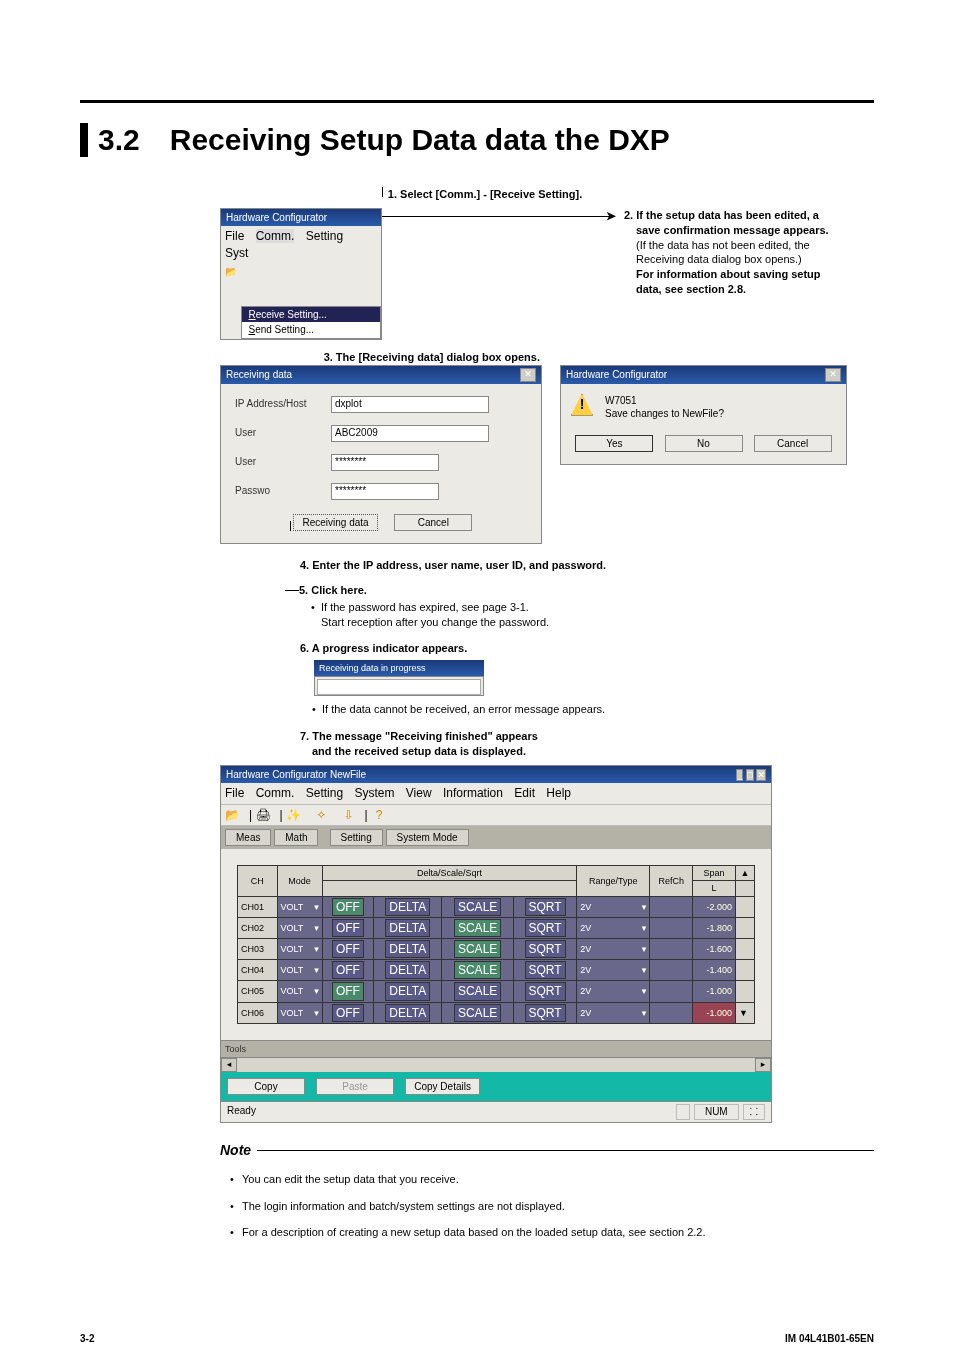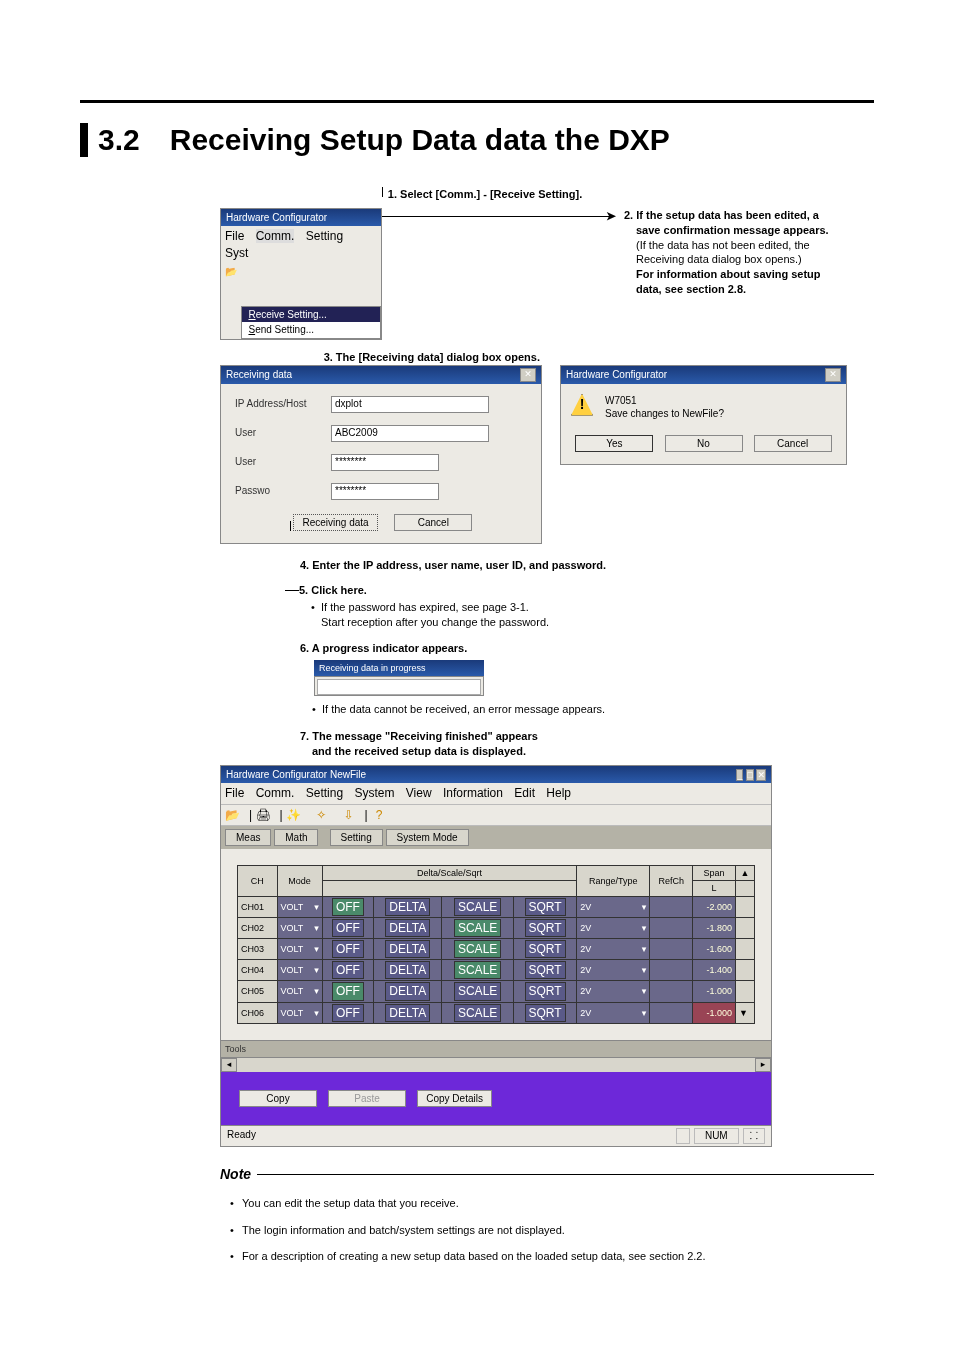--- a/index.html
+++ b/index.html
@@ -469,21 +469,21 @@
       <div style="background:#b4b2a6;padding:2px 4px;font-size:9px;color:#333;border-top:1px solid #888;">
         <span>Tools</span>
       </div>
 
       <div style="background:#d8d6cc;height:14px;border-top:1px solid #888;display:flex;align-items:center;">
         <span class="closex" style="width:14px;">◂</span>
         <div style="flex:1;"></div>
         <span class="closex" style="width:14px;">▸</span>
       </div>
 
-      <div style="background:#6d28d9;padding:18px;">
+      <div style="background:#14b8a6;padding:6px;">
         <span class="btn" style="min-width:60px;">Copy</span>
         &nbsp;&nbsp;
         <span class="btn" style="min-width:60px;color:#999;">Paste</span>
         &nbsp;&nbsp;
         <span class="btn">Copy Details</span>
       </div>
 
       <div style="background:#eceae4;border-top:1px solid #888;padding:2px 6px;font-size:10px;display:flex;">
         <span>Ready</span>
         <span style="flex:1;"></span>

